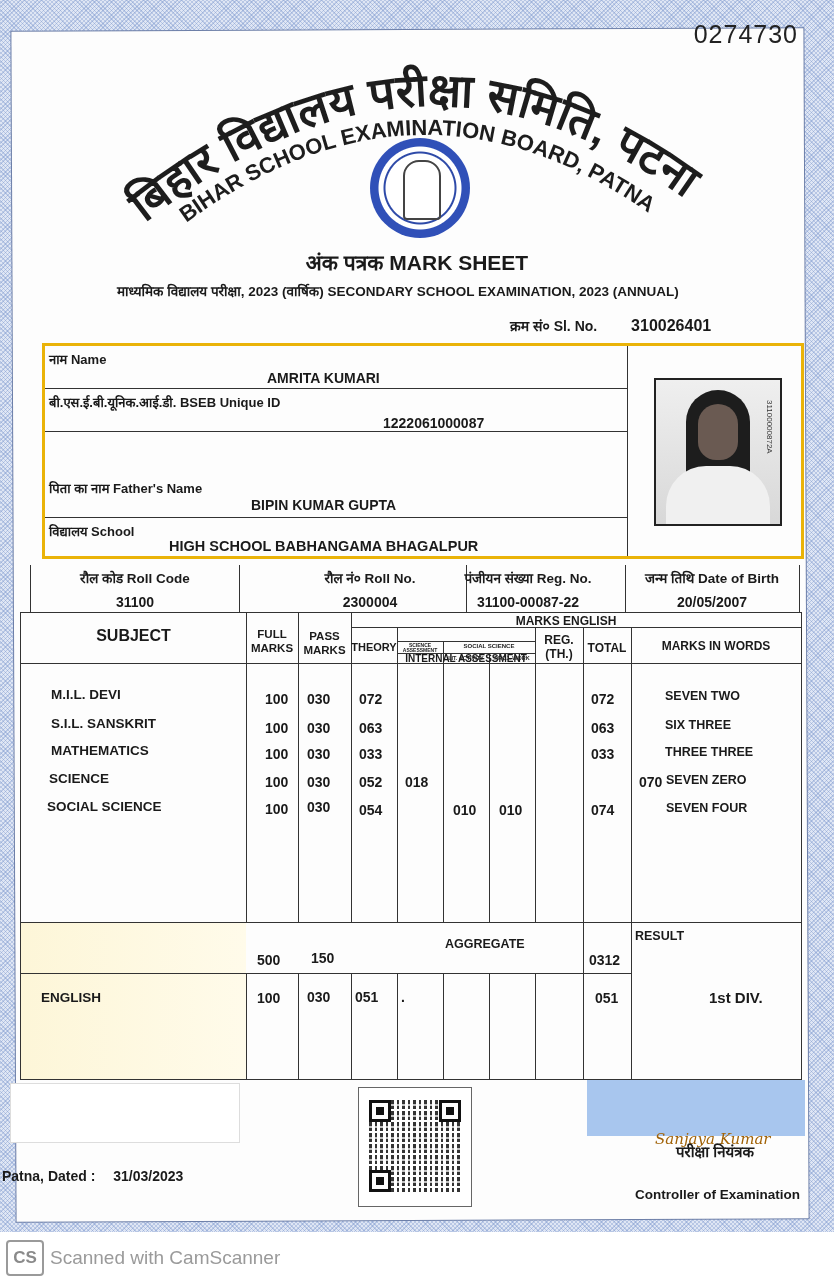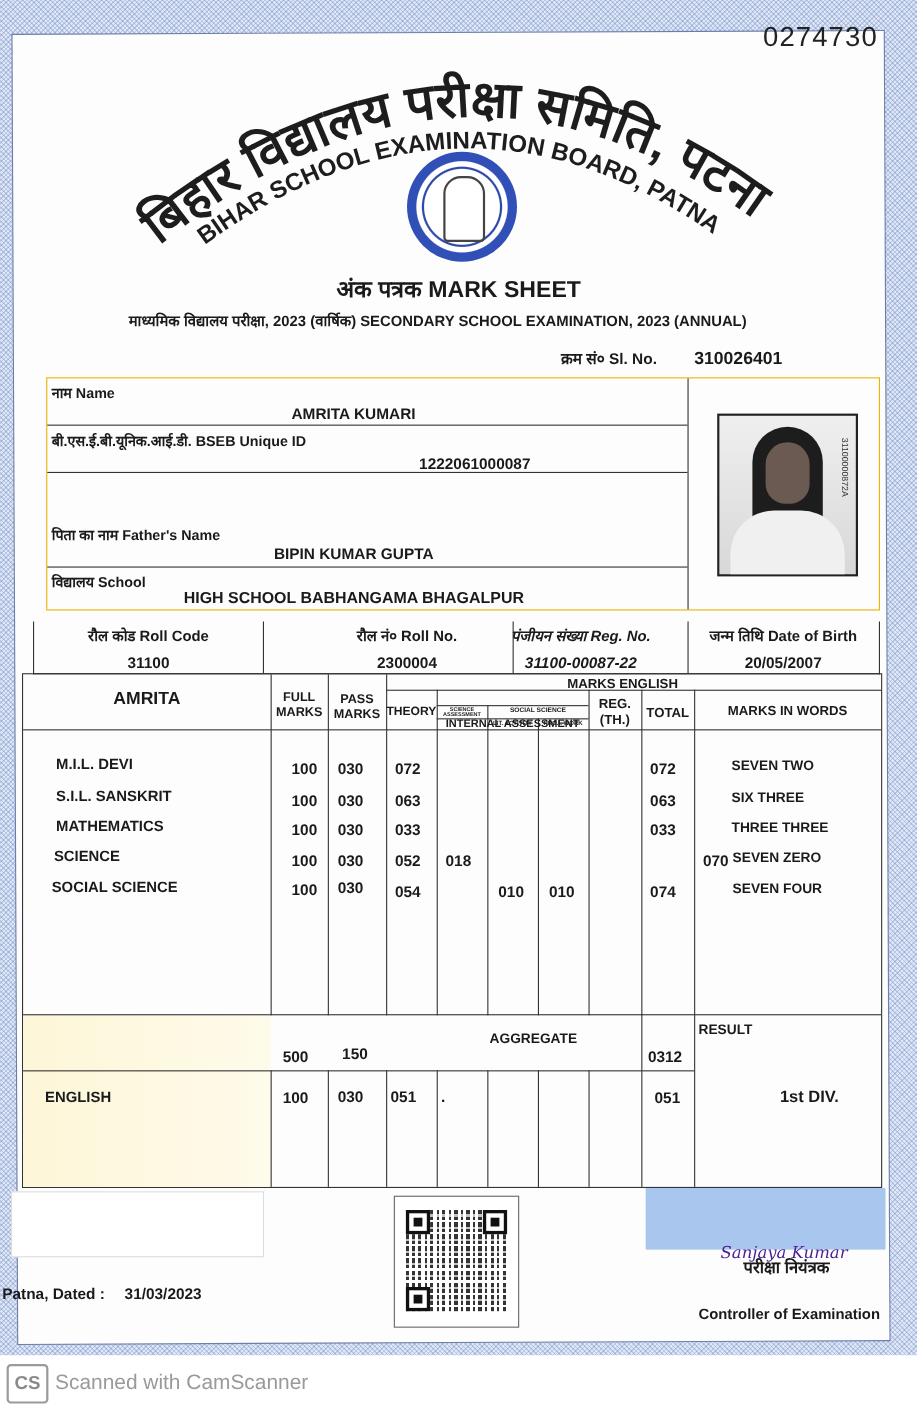--- a/index.html
+++ b/index.html
@@ -15,21 +15,21 @@
   .serial-top{position:absolute;right:36px;top:20px;font-size:25px;letter-spacing:1px;font-family:"Liberation Sans",sans-serif;color:#222;}
   .arc-hi{position:absolute;left:0;top:0;width:834px;height:250px;}
   .arc-hi text{font-family:"Liberation Sans",sans-serif;}
   .seal{position:absolute;left:370px;top:138px;width:100px;height:100px;border-radius:50%;
     background:radial-gradient(circle,#fff 0 34px,#2e4aa8 35px 36px,#fff 37px 41px,#3050b8 42px 50px);}
   .seal-fig{position:absolute;left:33px;top:22px;width:34px;height:56px;border:2px solid #444;border-radius:16px 16px 4px 4px;}
   .title{position:absolute;top:248px;left:0;width:834px;text-align:center;font-size:21px;font-weight:bold;}
   .subtitle{position:absolute;top:282px;left:117px;font-size:13.5px;font-weight:bold;}
   .slno{position:absolute;top:316px;left:510px;font-size:14px;font-weight:bold;}
   .slno .val{margin-left:30px;font-size:16px;}
-  .info{position:absolute;left:42px;top:343px;width:756px;height:210px;border:1px solid #eab308;}
+  .info{position:absolute;left:42px;top:343px;width:756px;height:210px;border:3px solid #eab308;}
   .info-row{position:absolute;left:0;width:582px;border-bottom:1px solid #333;font-size:13px;font-weight:bold;}
   .info-row .lbl{position:absolute;left:4px;top:4px;}
   .info-row .val{position:absolute;font-size:14px;}
   .photo-cell{position:absolute;left:582px;top:0;width:174px;height:210px;border-left:1px solid #333;}
   .photo{position:absolute;left:26px;top:32px;width:124px;height:144px;border:2px solid #222;
     background:linear-gradient(180deg,#efefef,#d8d8d8);overflow:hidden;}
   .photo .hair{position:absolute;left:30px;top:10px;width:64px;height:130px;background:#1d1d1d;border-radius:32px 32px 6px 6px;}
   .photo .face{position:absolute;left:42px;top:24px;width:40px;height:56px;background:#6a5a52;border-radius:20px 20px 18px 18px;}
   .photo .body{position:absolute;left:10px;top:86px;width:104px;height:70px;background:#f0f0f0;border-radius:40px 40px 0 0;}
   .photo-code{position:absolute;left:146px;top:54px;font-size:8px;transform:rotate(90deg);transform-origin:left top;white-space:nowrap;color:#333;}
@@ -50,21 +50,21 @@
   .qr-inner{position:absolute;left:10px;top:12px;width:92px;height:92px;
     background:
       repeating-linear-gradient(90deg,#111 0 3px,#fff 3px 6px,#111 6px 8px,#fff 8px 11px),
       #fff;opacity:.85;}
   .qr-mask{position:absolute;left:10px;top:12px;width:92px;height:92px;
     background:repeating-linear-gradient(0deg,transparent 0 4px,#fff 4px 6px,transparent 6px 9px,rgba(255,255,255,.7) 9px 11px);}
   .finder{position:absolute;width:16px;height:16px;border:3px solid #111;background:#fff;}
   .finder::after{content:"";position:absolute;left:4px;top:4px;width:8px;height:8px;background:#111;}
   .dated{position:absolute;left:2px;top:1168px;font-size:14px;font-weight:bold;}
   .dated .d{margin-left:14px;}
-  .sign{position:absolute;left:655px;top:1130px;font-family:"DejaVu Serif",serif;font-style:italic;font-size:15px;color:#4c1d95;}
+  .sign{position:absolute;left:655px;top:1130px;font-family:"DejaVu Serif",serif;font-style:italic;font-size:15px;color:#a16207;}
   .ctrl-hi{position:absolute;left:676px;top:1141px;font-size:15px;font-weight:bold;}
   .ctrl-en{position:absolute;left:635px;top:1187px;font-size:13.5px;font-weight:bold;}
   .cam{position:absolute;left:6px;top:1240px;display:flex;align-items:center;color:#9a9a9a;font-size:19px;}
   .cam .logo{width:34px;height:32px;border:2px solid #9a9a9a;border-radius:4px;display:flex;align-items:center;justify-content:center;font-weight:bold;font-size:17px;margin-right:6px;color:#8a8a8a;}
 </style>
 </head>
 <body>
 
 <div class="frame"></div>
 <div class="sheet"></div>
@@ -124,21 +124,21 @@
 
 <div class="ids">
   <div class="c" style="left:0;width:208px;">
     <div class="l">रौल कोड Roll Code</div>
     <div class="v">31100</div>
   </div>
   <div class="c" style="left:208px;width:192px;padding-left:35px;">
     <div class="l">रौल नं० Roll No.</div>
     <div class="v">2300004</div>
   </div>
-  <div class="c" style="left:400px;width:194px;font-style:italic;">
+  <div class="c" style="left:400px;width:194px;">
     <div class="l">पंजीयन संख्या Reg. No.</div>
     <div class="v">31100-00087-22</div>
   </div>
   <div class="c" style="left:594px;width:174px;border-right:none;">
     <div class="l">जन्म तिथि Date of Birth</div>
     <div class="v">20/05/2007</div>
   </div>
 </div>
 
 <div class="marks">
@@ -162,21 +162,21 @@
   <div class="vline" style="left:422px;top:28px;height:282px;"></div>
   <div class="vline" style="left:422px;top:360px;height:106px;"></div>
   <div class="vline" style="left:468px;top:40px;height:270px;"></div>
   <div class="vline" style="left:468px;top:360px;height:106px;"></div>
   <div class="vline" style="left:514px;top:14px;height:296px;"></div>
   <div class="vline" style="left:514px;top:360px;height:106px;"></div>
   <div class="vline" style="left:562px;top:14px;height:296px;"></div>
   <div class="vline" style="left:562px;top:309px;height:157px;"></div>
   <div class="vline" style="left:610px;top:14px;height:452px;"></div>
 
-  <div class="h" style="left:0;top:14px;width:225px;font-size:16px;">AMRITA</div>
+  <div class="h" style="left:0;top:14px;width:225px;font-size:16px;">SUBJECT</div>
   <div class="h" style="left:225px;top:14px;width:52px;font-size:11.5px;line-height:14px;">
     <div>FULL</div>
       <div>MARKS</div>
   </div>
   <div class="h" style="left:277px;top:16px;width:53px;font-size:11.5px;line-height:14px;">
     <div>PASS</div>
       <div>MARKS</div>
   </div>
   <div class="h" style="left:480px;top:1px;width:130px;font-size:12px;">MARKS ENGLISH</div>
   <div class="h" style="left:330px;top:28px;width:46px;font-size:11px;">THEORY</div>

